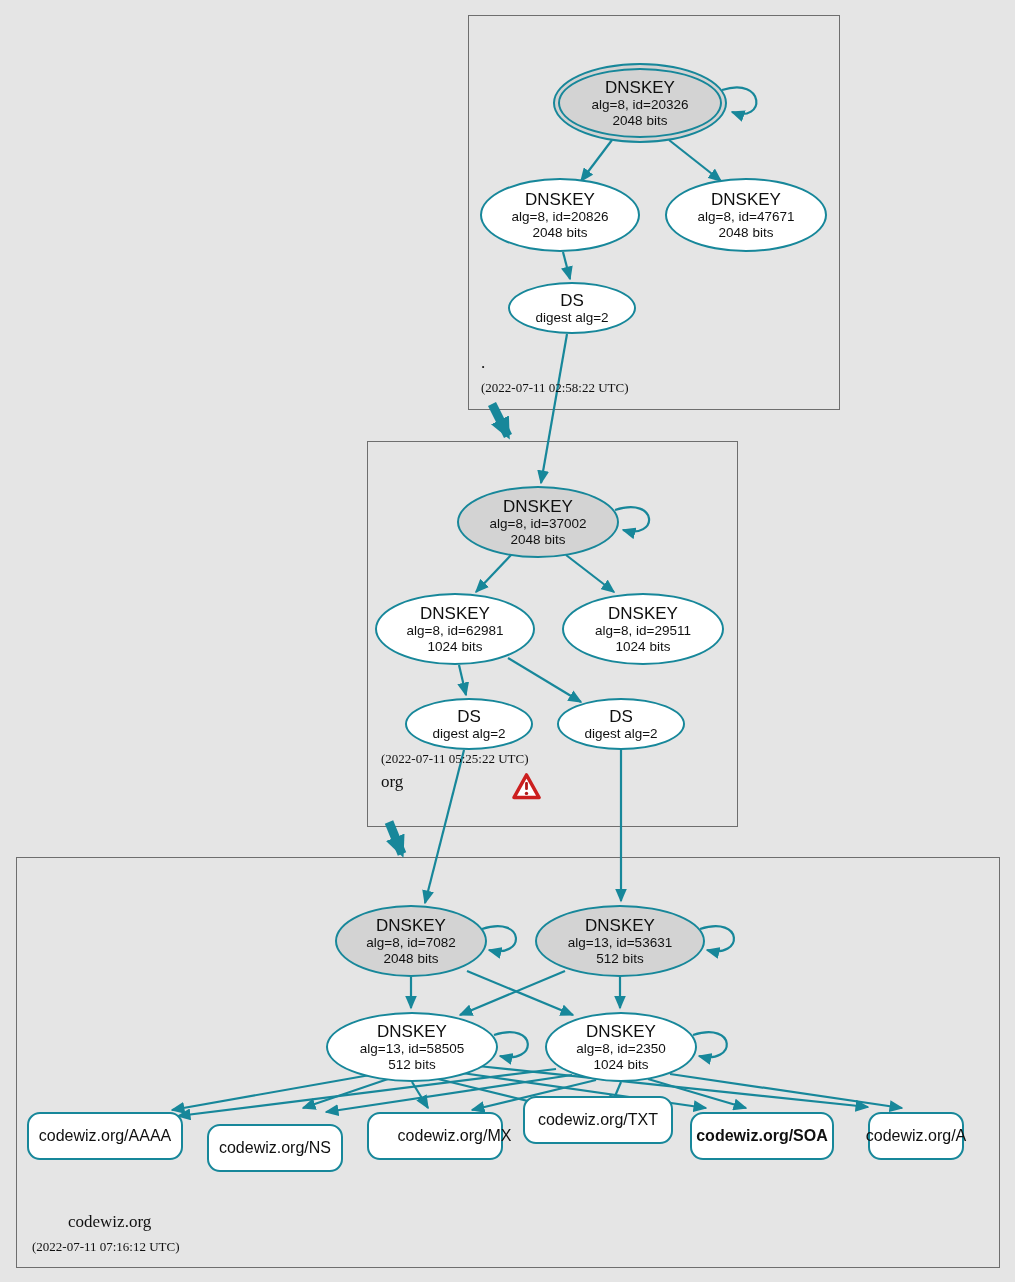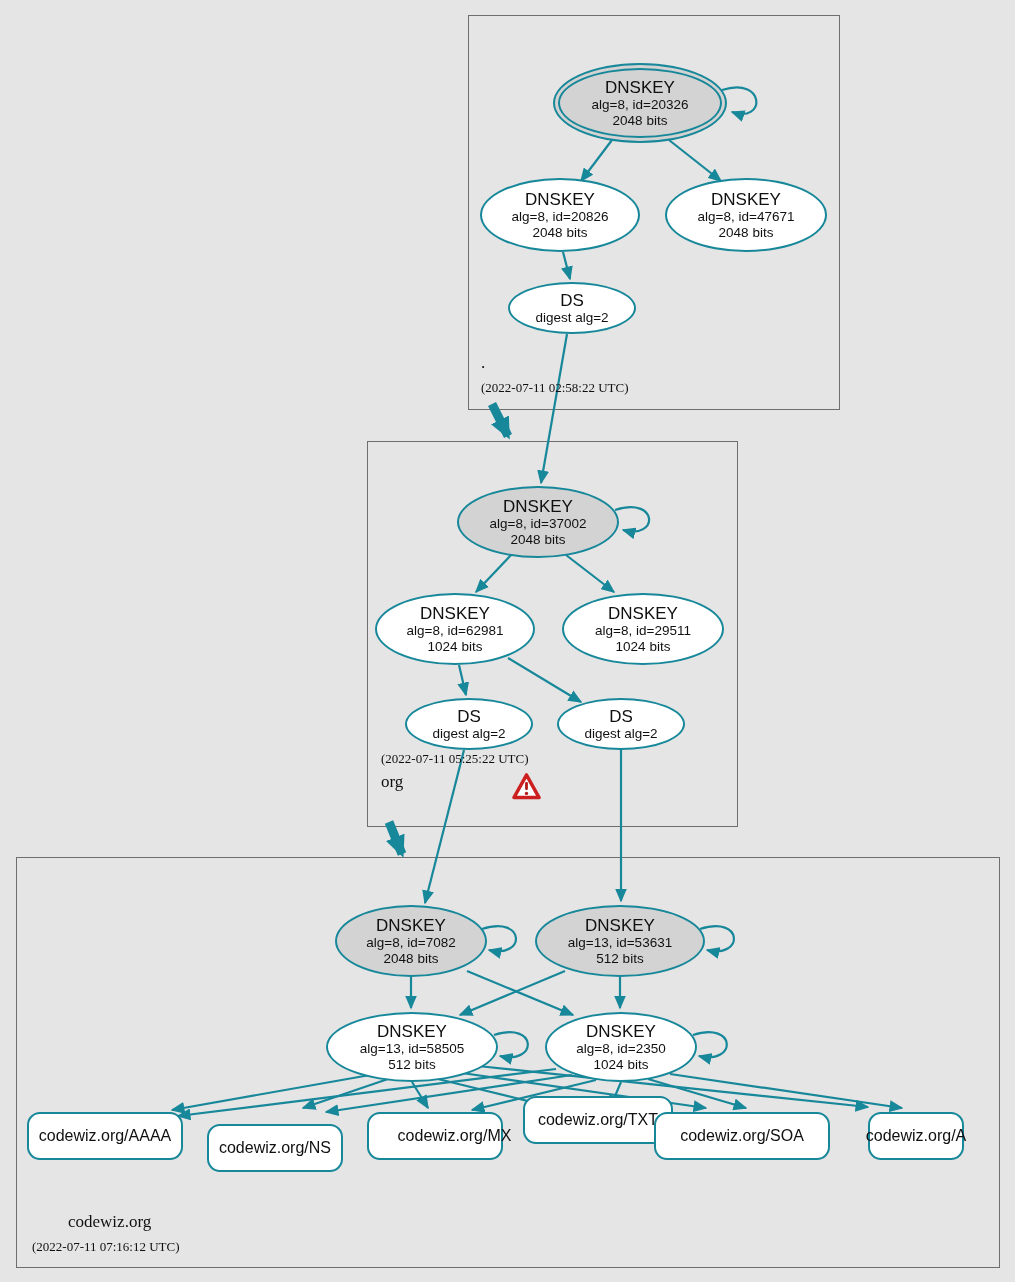--- a/index.html
+++ b/index.html
@@ -161,21 +161,21 @@
   </div>
   <div class="rrset" style="left:207px;top:1112px;width:136px;margin-top:12px;">
     <span>codewiz.org/NS</span>
   </div>
   <div class="rrset" style="left:367px;top:1112px;width:136px;padding-left:39px;">
     <span>codewiz.org/MX</span>
   </div>
   <div class="rrset" style="left:523px;top:1096px;width:150px;">
     <span>codewiz.org/TXT</span>
   </div>
-  <div class="rrset" style="left:654px;top:1112px;width:176px;">
+  <div class="rrset" style="left:690px;top:1112px;width:144px;font-weight:bold;">
     <span>codewiz.org/SOA</span>
   </div>
   <div class="rrset" style="left:868px;top:1112px;width:96px;">
     <span>codewiz.org/A</span>
   </div>
 
   <div class="zone-name" style="left:32px;top:1212px;margin-left:36px;">codewiz.org</div>
   <div class="zone-ts" style="left:32px;top:1239px;">(2022-07-11 07:16:12 UTC)</div>
 
 </div>

